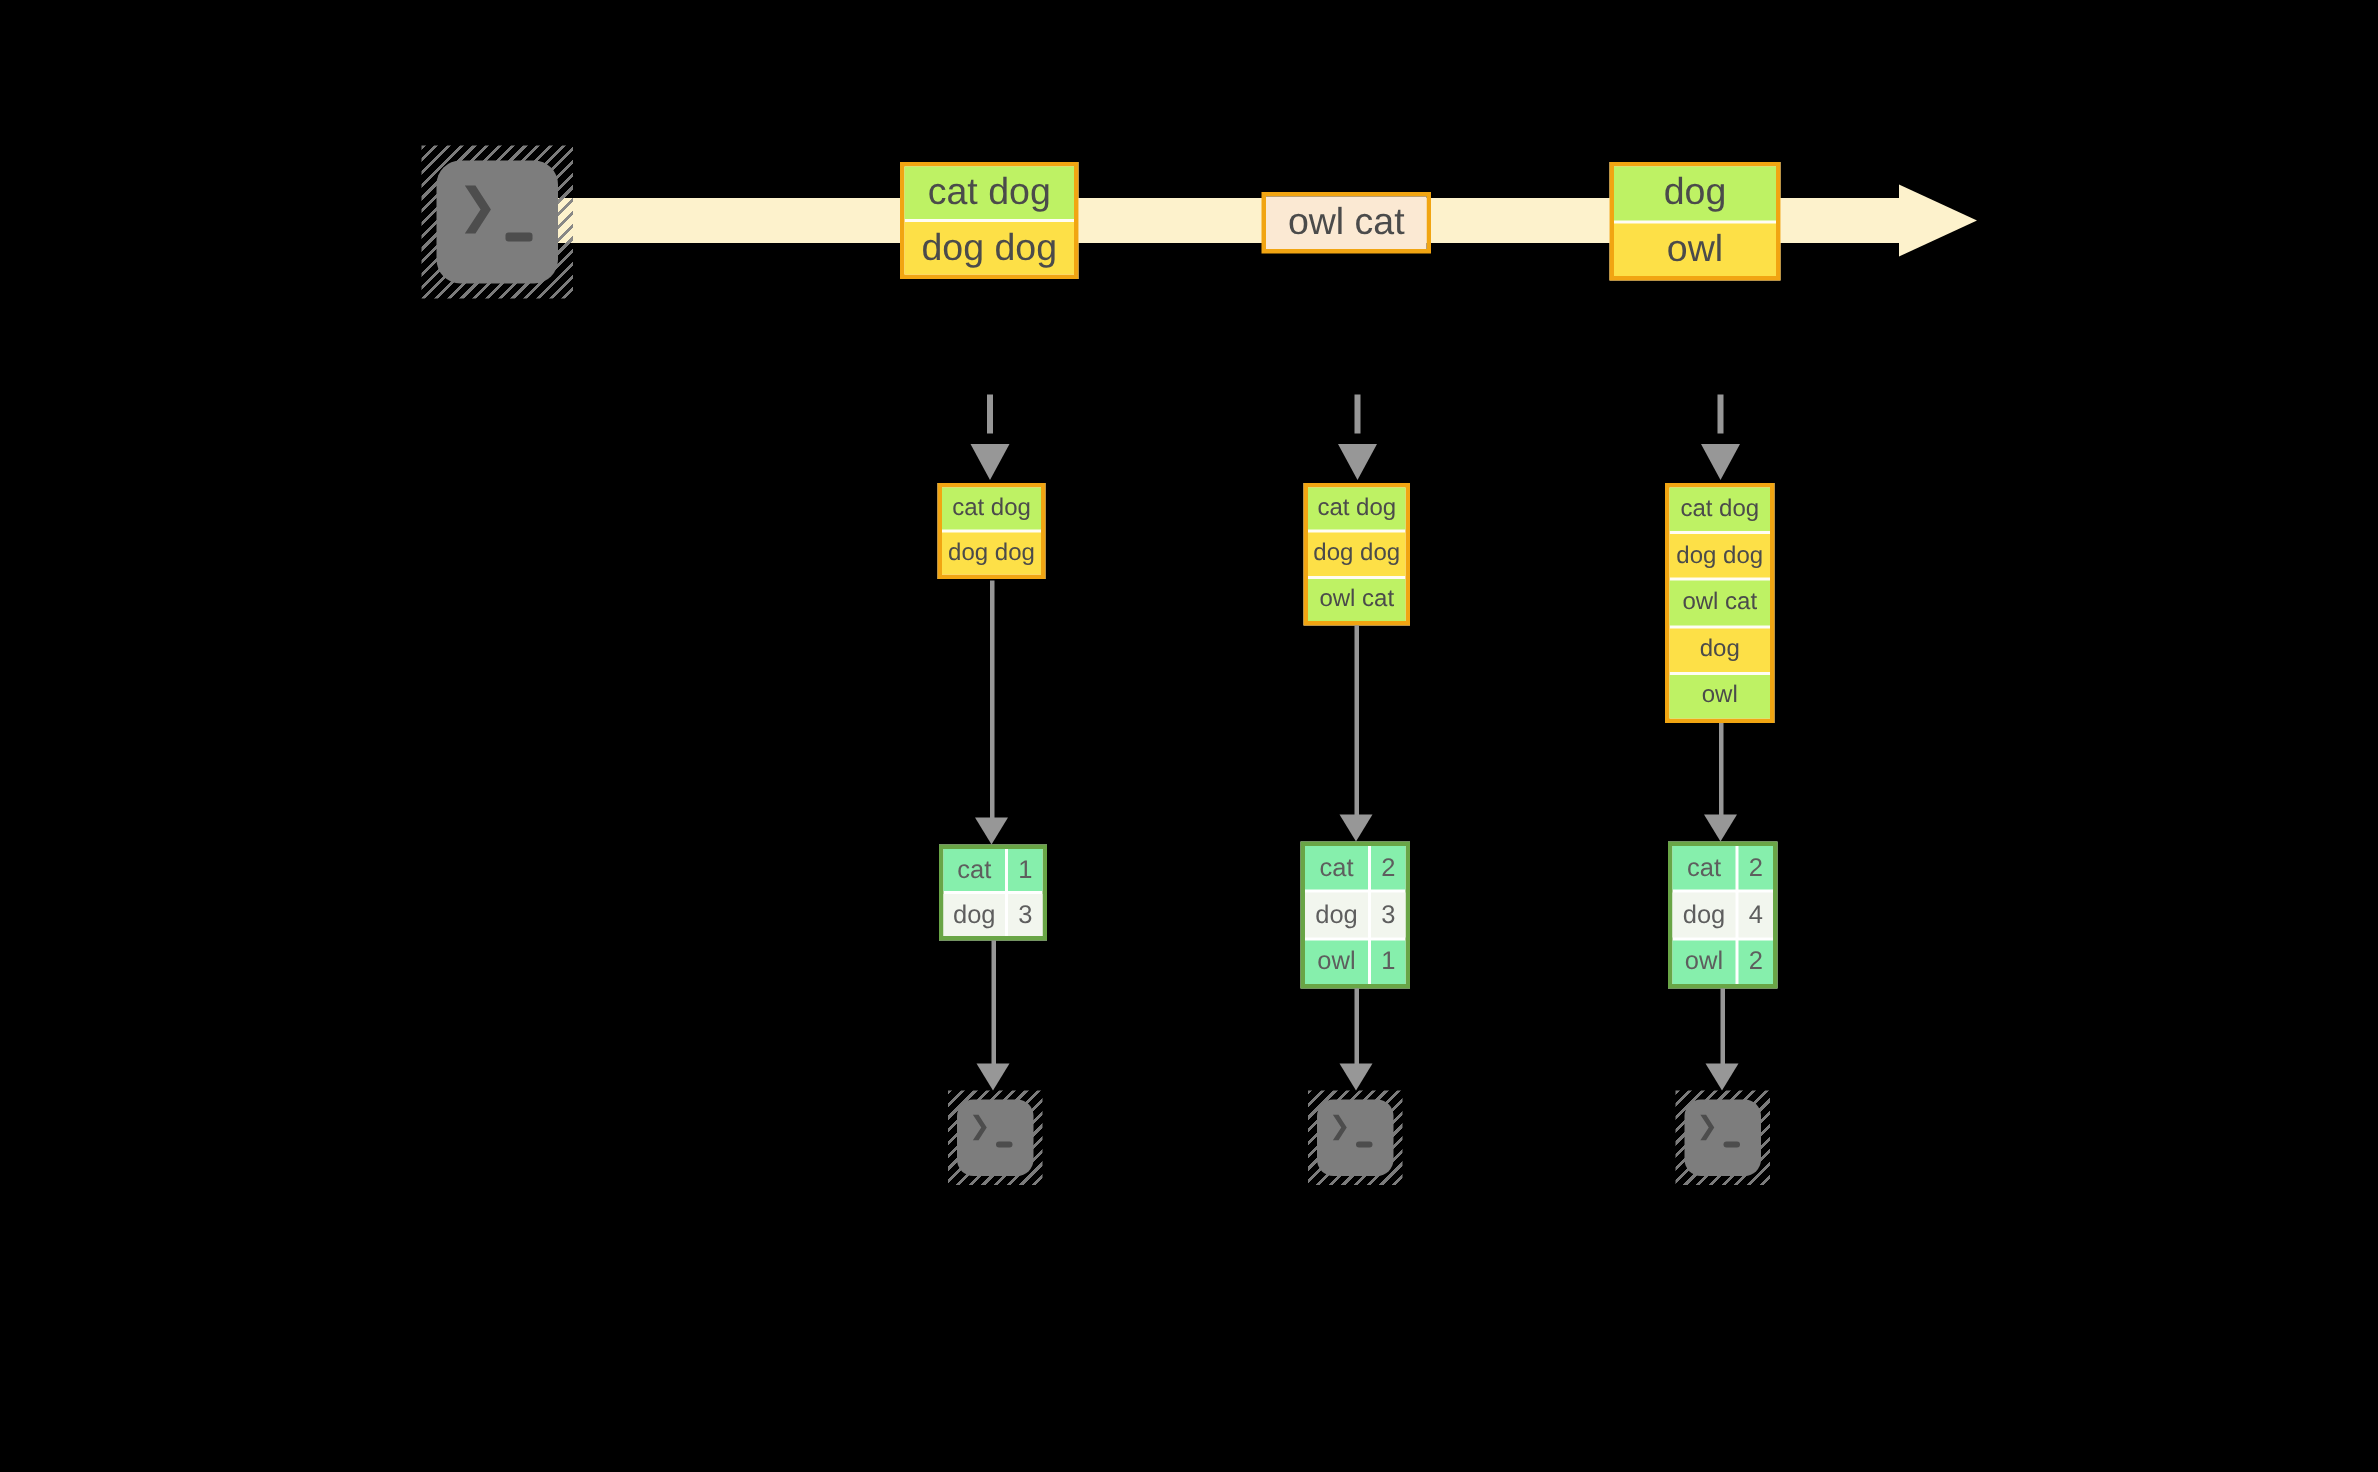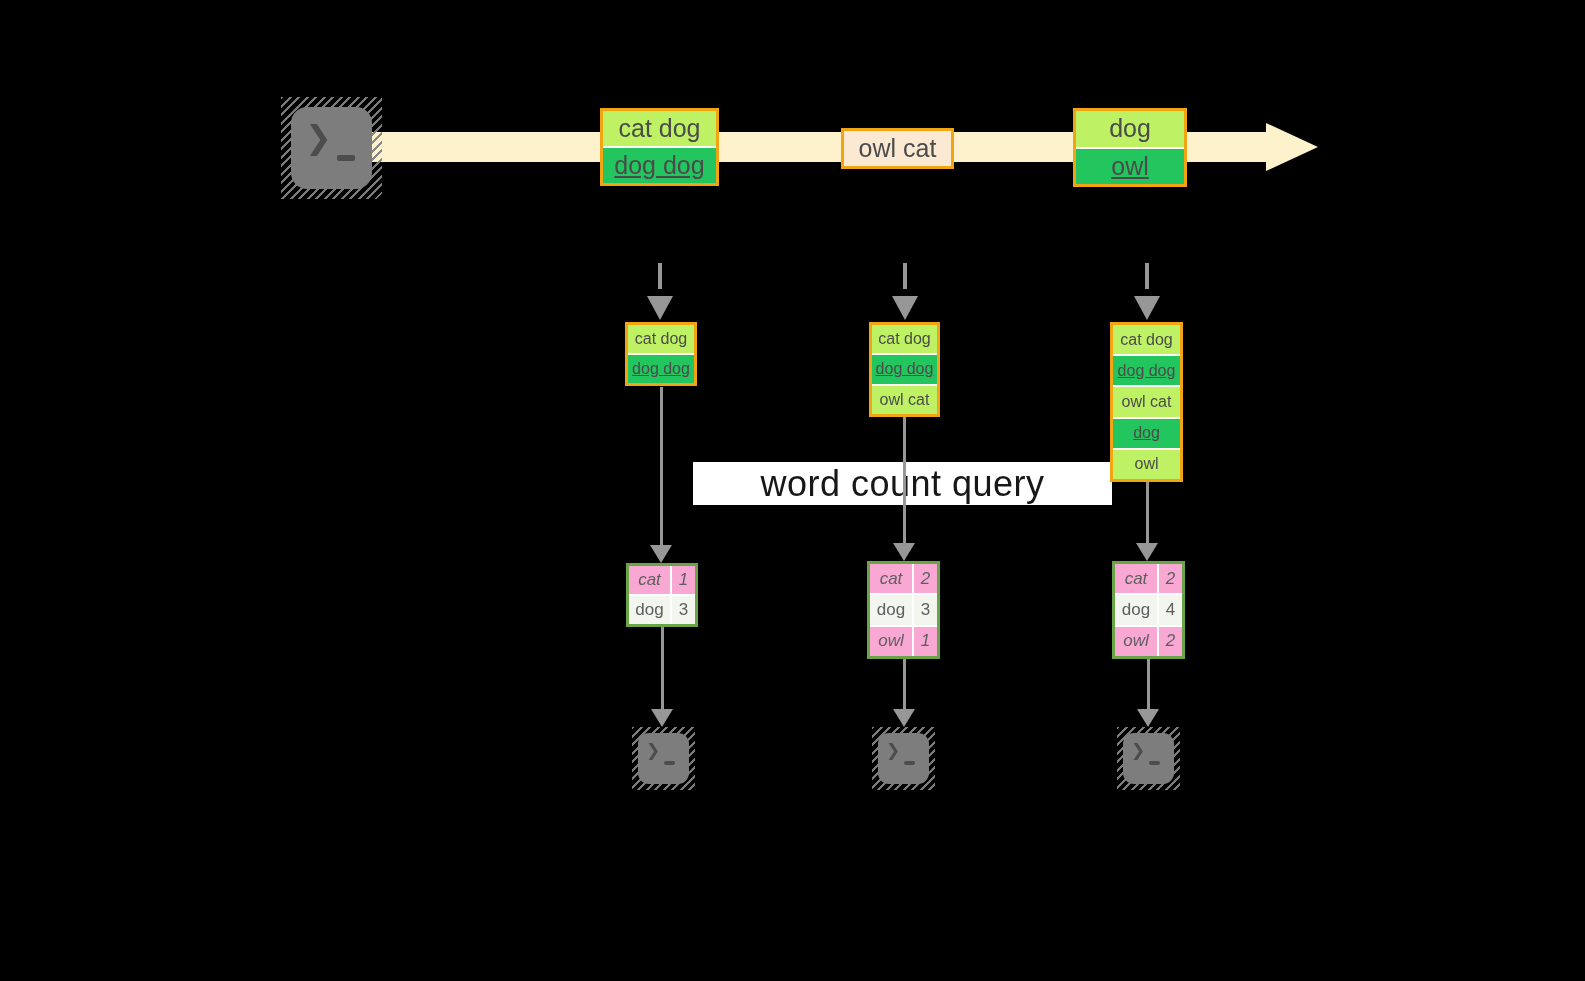--- a/index.html
+++ b/index.html
@@ -27,21 +27,21 @@
   .term-src .chev{left:14px;top:14px;font-size:32px;}
   .term-src .underbar{left:46px;top:48px;width:18px;height:6px;}
   .term-sm .chev{left:8px;top:9px;font-size:17px;}
   .term-sm .underbar{left:26px;top:28px;width:11px;height:4px;}
 
   
   .obox{position:absolute;box-sizing:border-box;border:3px solid #f1a512;background:#fffdf4;
         display:flex;flex-direction:column;gap:2px;z-index:3;}
   .cell{flex:1;display:flex;align-items:center;justify-content:center;color:#4b4b4b;}
   .peach{background:#bef264;}
-  .cream{background:#22c55e;text-decoration:underline;}
+  .cream{background:#fde047;}
   .mid{background:#fbe9d3;}
   .st{font-size:25px;}
   .wn{font-size:16px;}
 
   
   .dash{position:absolute;width:4px;background:#979797;z-index:4;}
   .head-down{position:absolute;width:0;height:0;z-index:4;
              border-left:13px solid transparent;border-right:13px solid transparent;
              border-top:24px solid #979797;}
   .line{position:absolute;width:3px;background:#979797;z-index:4;}
@@ -51,21 +51,21 @@
 
   
   .banner{position:absolute;left:693px;top:462px;width:419px;height:43px;background:#ffffff;
           display:flex;align-items:center;justify-content:center;z-index:2;}
   .banner span{font-size:36px;font-weight:300;color:#171717;letter-spacing:.5px;}
 
   
   .gtable{position:absolute;box-sizing:border-box;border:3px solid #69a546;background:#ffffff;
           display:grid;grid-template-columns:1fr 23px;gap:2px;z-index:3;}
   .gcell{display:flex;align-items:center;justify-content:center;font-size:17px;color:#5e5e5e;}
-  .g-dark{background:#f9a8d4;font-style:italic;}
+  .g-dark{background:#86efac;}
   .g-light{background:#f2f6ee;}
 </style>
 </head>
 <body>
 
 <div class="canvas">
 
   <div class="stream-band"></div>
   <div class="stream-head"></div>
 
@@ -105,23 +105,20 @@
     <div class="cell peach wn">owl cat</div>
   </div>
   <div class="obox" style="left:1110px;top:322px;width:73px;height:160px;">
     <div class="cell peach wn">cat dog</div>
     <div class="cell cream wn">dog dog</div>
     <div class="cell peach wn">owl cat</div>
     <div class="cell cream wn">dog</div>
     <div class="cell peach wn">owl</div>
   </div>
 
-  <div class="banner">
-    <span>word count query</span>
-  </div>
 
   <div class="line" style="left:660px;top:387px;height:160px;"></div>
   <div class="head-sm" style="left:650px;top:545px;"></div>
   <div class="line" style="left:903px;top:417px;height:128px;"></div>
   <div class="head-sm" style="left:893px;top:543px;"></div>
   <div class="line" style="left:1146px;top:482px;height:63px;"></div>
   <div class="head-sm" style="left:1136px;top:543px;"></div>
 
   <div class="gtable" style="left:626px;top:563px;width:72px;height:64px;">
     <div class="gcell g-dark">cat</div>

